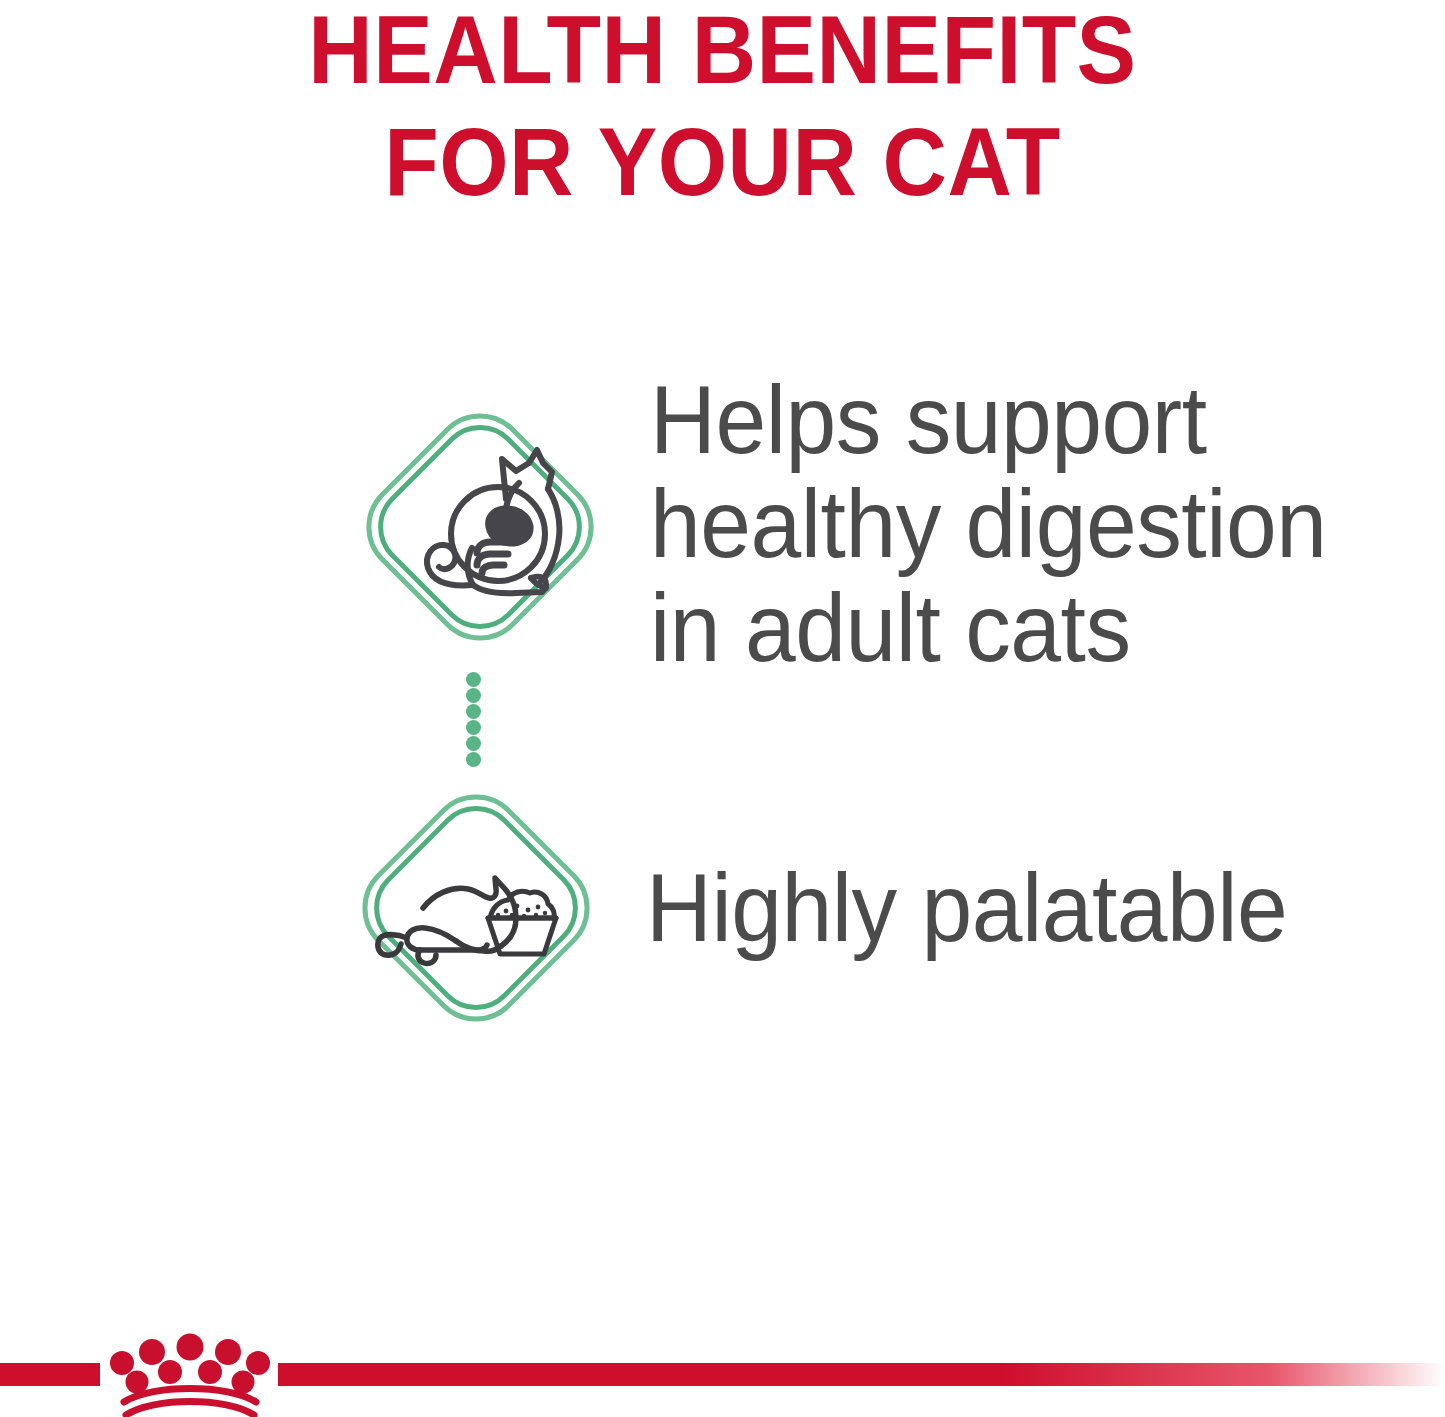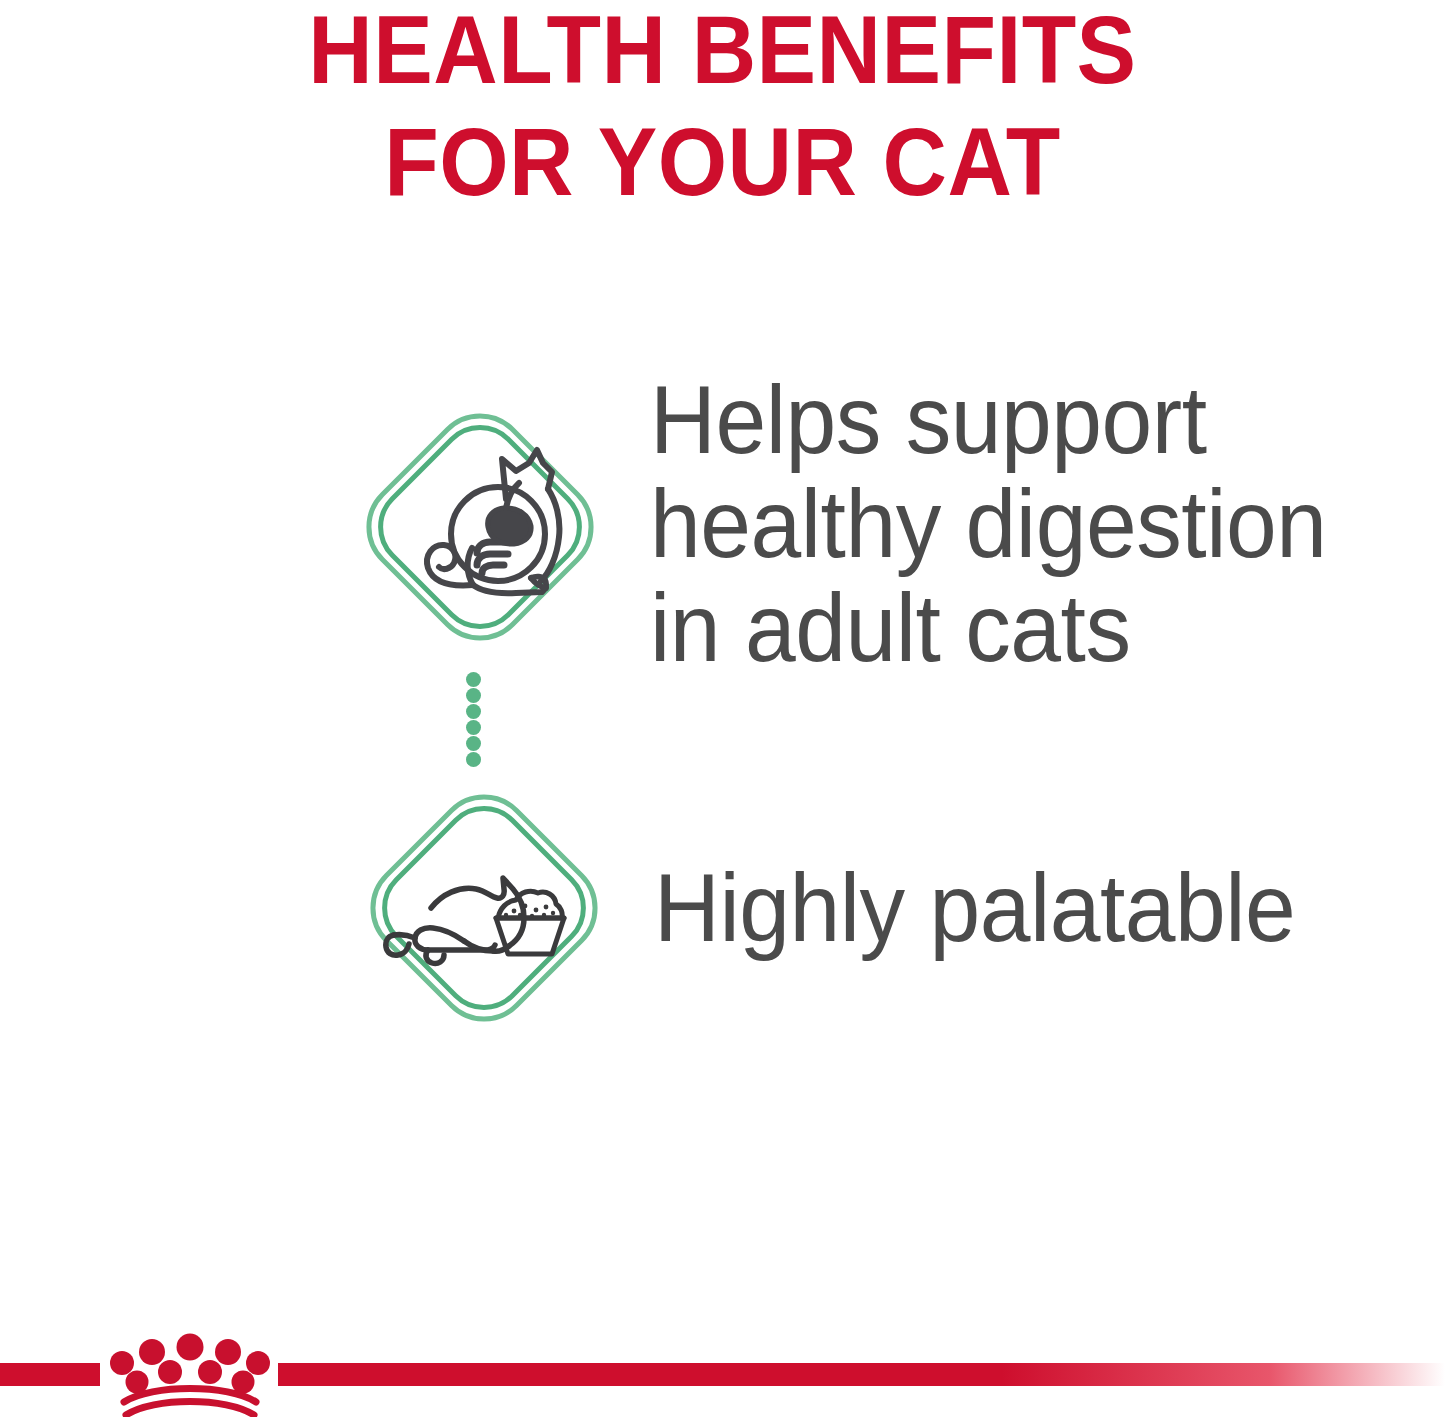--- a/index.html
+++ b/index.html
@@ -34,21 +34,21 @@
   }
   #title-block .tline { display: block; white-space: nowrap; }
 
   
   .benefit-row {
     position: absolute;
     display: flex;
     align-items: center;
   }
   #benefit-row-0 { left: 330px; top: 368px; }
-  #benefit-row-1 { left: 334px; top: 758px; }
+  #benefit-row-1 { left: 326px; top: 758px; }
 
   .badge {
     position: relative;
     width: 300px;
     height: 300px;
     flex: 0 0 300px;
   }
   .badge svg { display: block; width: 300px; height: 300px; }
 
   .benefit-text {

